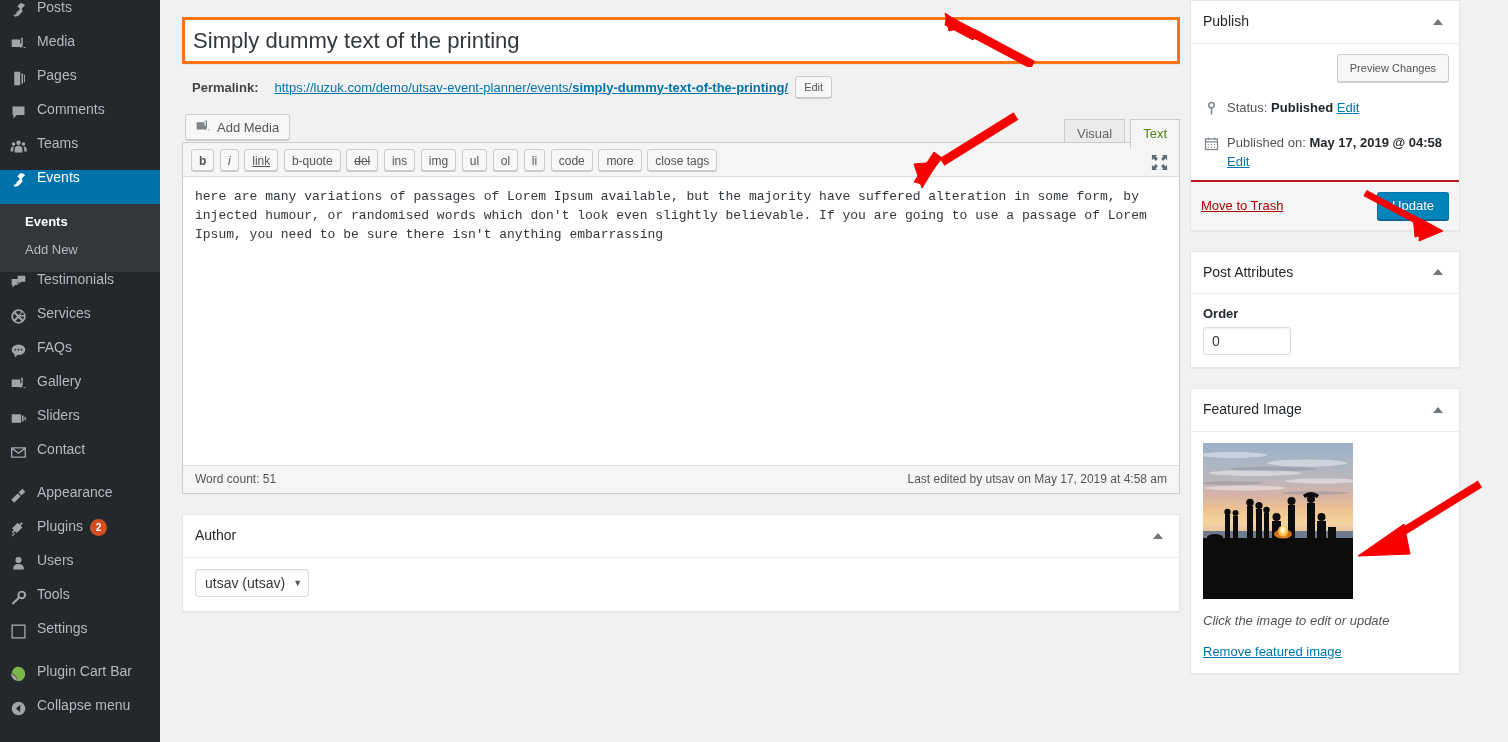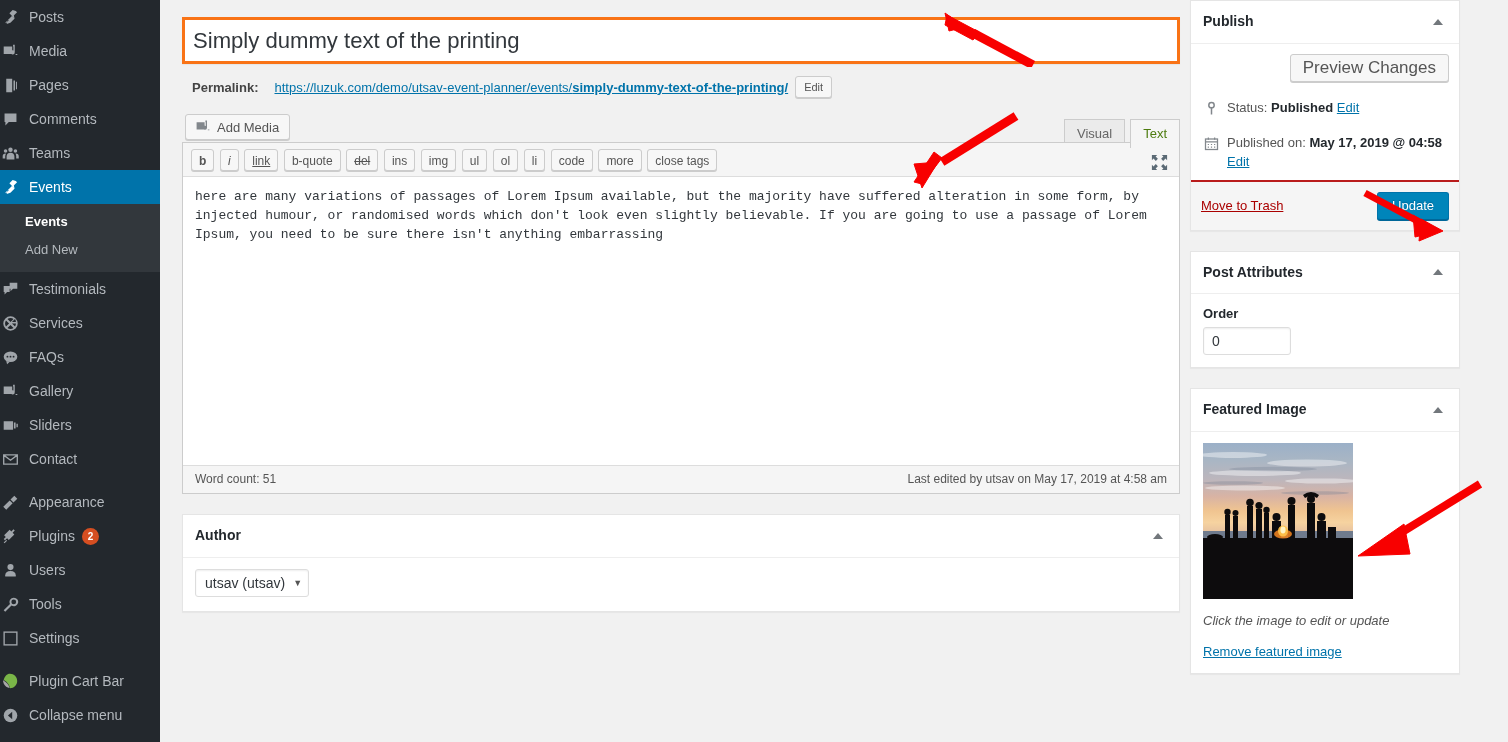--- a/index.html
+++ b/index.html
@@ -19,23 +19,23 @@
     width: 160px; flex: 0 0 160px;
     background: #23282d;
     color: #b4b9be;
     height: 742px;
     position: relative;
     overflow: hidden;
   }
   .menu-item {
     position: relative;
     display: flex;
-    align-items: center;
+    align-items: flex-start;
     height: 34px;
-    padding-left: 0;
+    padding-left: 8px;
     font-size: 14px;
     color: #b4b9be;
     line-height: 1;
     cursor: pointer;
     user-select: none;
   }
   .menu-item .mlabel { margin-left: 9px; white-space: nowrap; }
   .menu-item.current {
     background: #0073aa;
     color: #fff;
@@ -276,21 +276,21 @@
     box-shadow: 0 1px 1px rgba(0,0,0,.04);
     margin-bottom: 20px;
   }
   .postbox > .hndle {
     display: flex;
     align-items: center;
     justify-content: space-between;
     border-bottom: 1px solid #eee;
     padding: 11px 12px 11px 12px;
     font-size: 14px;
-    font-weight: bold;
+    font-weight: normal;
     color: #23282d;
     line-height: 1.4;
     cursor: pointer;
     user-select: none;
   }
   .toggle-arrow {
     width: 0; height: 0;
     border-left: 5px solid transparent;
     border-right: 5px solid transparent;
     border-bottom: 6px solid #72777c;
@@ -324,21 +324,21 @@
   #minor-publishing-actions {
     display: flex;
     justify-content: flex-end;
     padding: 0 0 10px 0;
   }
   .preview-btn {
     background: #f7f7f7;
     border: 1px solid #ccc;
     border-radius: 3px;
     color: #555;
-    font-size: 17px;
+    font-size: 11px;
     height: 28px;
     line-height: 26px;
     padding: 0 12px;
     cursor: pointer;
     box-shadow: 0 1px 0 #ccc;
     font-family: "Liberation Sans", sans-serif;
   }
   .misc-pub-section {
     display: flex;
     align-items: flex-start;

